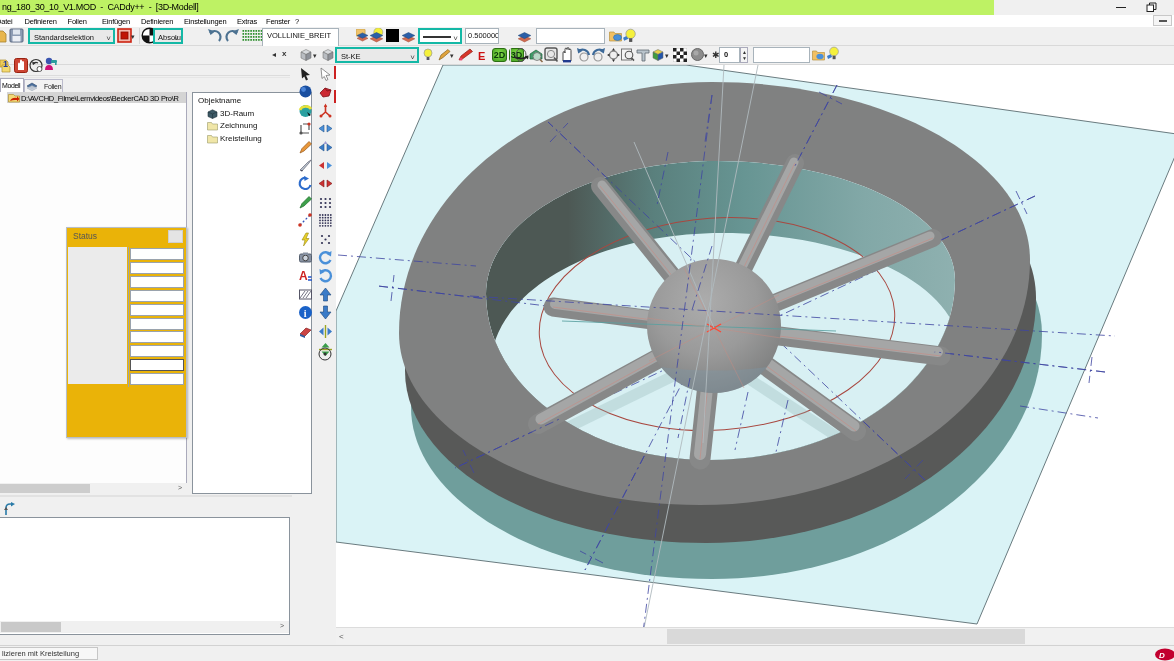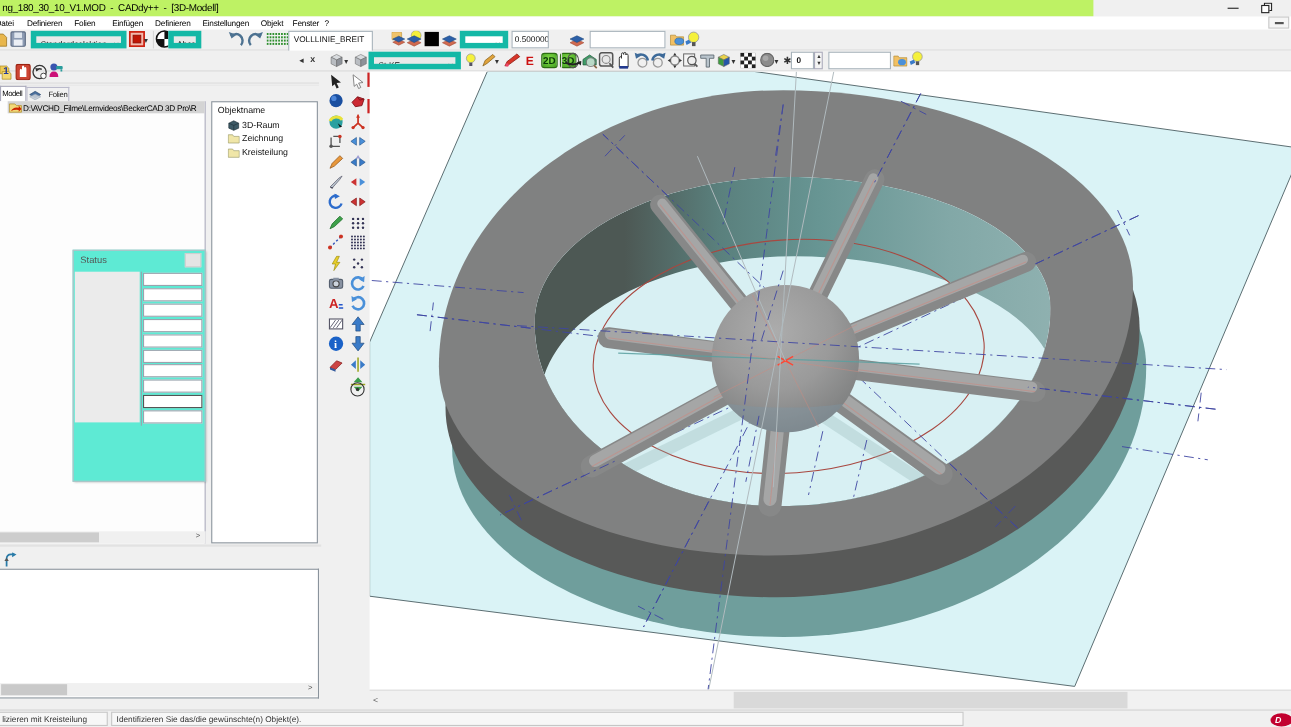--- a/index.html
+++ b/index.html
@@ -1,18 +1,18 @@
 <!DOCTYPE html>
 <html><head><meta charset="utf-8"><style>
 *{margin:0;padding:0;box-sizing:border-box}
 html,body{width:1174px;height:661px;overflow:hidden;background:#f0f0f0;
 font-family:"Liberation Sans",sans-serif;position:relative}
 .abs{position:absolute}
 .ico{position:absolute}
-.combo{position:absolute;background:#e9e9e9;border:5px solid #14b8a6;font-size:7.5px;color:#111;
+.combo{position:absolute;background:#e9e9e9;border:2px solid #14b8a6;font-size:7.5px;color:#111;
 line-height:15px;padding-left:4px;white-space:nowrap;overflow:hidden}
 .combo .ar{position:absolute;right:2px;top:1px;color:#444;font-size:8px}
 .field{position:absolute;background:#fff;border:1px solid #a8b3bb;font-size:7.5px;color:#111;
 line-height:14px;padding-left:4px;white-space:nowrap;overflow:hidden}
 .groove{position:absolute;background:#dcdcdc;height:1px}
 svg{display:block}
 </style></head><body>
 <div class="abs" style="left:0;top:0;width:994px;height:15px;background:#bef264">
     <div class="abs" style="left:2px;top:2px;font-size:9px;color:#000;letter-spacing:-0.3px">ng_180_30_10_V1.MOD &nbsp;-&nbsp; CADdy++ &nbsp;-&nbsp; [3D-Modell]</div>
     <div class="abs" style="left:1116px;top:7px;width:10px;height:1px;background:#222"></div>
@@ -21,21 +21,21 @@
       <path d="M3.5 3 V1 H10 V7.5 H8" fill="none" stroke="#222"></path>
     </svg>
   </div>
 <div class="abs" style="left:0;top:15px;width:1174px;height:12px;background:#fff;font-size:7.5px;color:#000">
     <div class="abs" style="left:-4px;top:1.5px;letter-spacing:-0.2px">Datei</div>
     <div class="abs" style="left:24.5px;top:1.5px;letter-spacing:-0.2px">Definieren</div>
     <div class="abs" style="left:67.5px;top:1.5px;letter-spacing:-0.2px">Folien</div>
     <div class="abs" style="left:102px;top:1.5px;letter-spacing:-0.2px">Einfügen</div>
     <div class="abs" style="left:141px;top:1.5px;letter-spacing:-0.2px">Definieren</div>
     <div class="abs" style="left:184px;top:1.5px;letter-spacing:-0.2px">Einstellungen</div>
-    <div class="abs" style="left:237px;top:1.5px;letter-spacing:-0.2px">Objekt</div>
+    <div class="abs" style="left:237px;top:1.5px;letter-spacing:-0.2px">Extras</div>
     <div class="abs" style="left:266px;top:1.5px;letter-spacing:-0.2px">Fenster</div>
     <div class="abs" style="left:295px;top:1.5px;letter-spacing:-0.2px">?</div>
     <div class="abs" style="left:1153px;top:0px;width:19px;height:11px;border:1px solid #c8c8c8;background:#f5f5f5">
       <div class="abs" style="left:5px;top:4px;width:8px;height:1.5px;background:#555"></div>
     </div>
   </div>
 <div class="abs" style="left:0;top:27px;width:1174px;height:19px;background:#f0f0f0;border-bottom:1px solid #d9d9d9">
     <svg class="ico" style="left:-6px;top:1px" width="14" height="15" viewBox="0 0 14 15">
       <path d="M2 3 h7 l3 3 v8 h-10z" fill="#e8b64c" stroke="#a5802f" stroke-width="0.8"></path>
     </svg>
@@ -290,37 +290,37 @@
 <div class="abs" style="left:7px;top:92px;width:179px;height:11px;background:#d4d4d4"></div>
 <svg class="ico" style="left:8px;top:93px" width="12" height="10" viewBox="0 0 12 10">
     <path d="M0.5 1.5 h5 l1.5 1.5 h4.5 v6 h-11z" fill="#f2d979" stroke="#b09030" stroke-width="0.7"></path>
     <path d="M2 8 Q4 4 9 5 L9 3 L11.5 6 L9 8.5 L9 7 Q5 6.5 2 8 Z" fill="#cc2200"></path>
   </svg>
 <div class="abs" style="left:21px;top:94px;width:171px;height:9px;font-size:7.5px;letter-spacing:-0.3px;color:#000;white-space:nowrap;overflow:hidden">D:\AVCHD_Filme\Lernvideos\BeckerCAD 3D Pro\R</div>
 <div class="abs" style="left:0;top:483px;width:187px;height:11px;background:#f0f0f0">
     <div class="abs" style="left:0;top:1px;width:90px;height:9px;background:#cdcdcd"></div>
     <div class="abs" style="left:178px;top:1px;font-size:7px;color:#555">˃</div>
   </div>
-<div class="abs" style="left:192px;top:92px;width:97px;height:402px;background:#fff;border:1px solid #8a939c">
+<div class="abs" style="left:192px;top:92px;width:120px;height:402px;background:#fff;border:1px solid #8a939c">
     <div class="abs" style="left:5px;top:3px;font-size:8px;color:#111">Objektname</div>
     <svg class="ico" style="left:14px;top:16.0px" width="11" height="10" viewBox="0 0 11 10">
       <path d="M1 3 L5.5 0.8 L10 3 L10 7.5 L5.5 9.5 L1 7.5 Z" fill="#3d5a66" stroke="#22343c" stroke-width="0.6"></path>
       <path d="M1 3 L5.5 5 L10 3 M5.5 5 L5.5 9.5" fill="none" stroke="#22343c" stroke-width="0.6"></path>
     </svg>
     <div class="abs" style="left:27px;top:16.0px;font-size:8px;color:#111">3D-Raum</div>
     <svg class="ico" style="left:14px;top:28.3px" width="11" height="10" viewBox="0 0 11 10">
       <path d="M0.5 1.5 h4 l1 1.5 h5 v6 h-10z" fill="#f0e6a8" stroke="#9a9a6a" stroke-width="0.6"></path>
     </svg>
     <div class="abs" style="left:27px;top:28.3px;font-size:8px;color:#111">Zeichnung</div>
     <svg class="ico" style="left:14px;top:40.6px" width="11" height="10" viewBox="0 0 11 10">
       <path d="M0.5 1.5 h4 l1 1.5 h5 v6 h-10z" fill="#f0e6a8" stroke="#9a9a6a" stroke-width="0.6"></path>
     </svg>
     <div class="abs" style="left:27px;top:40.6px;font-size:8px;color:#111">Kreisteilung</div>
   </div>
-<div class="abs" style="left:66px;top:227px;width:121px;height:211px;background:#5eead4;border:1px solid #b8bec6;box-shadow:1px 1px 2px rgba(0,0,0,0.25)">
+<div class="abs" style="left:66px;top:227px;width:121px;height:211px;background:#eab308;border:1px solid #b8bec6;box-shadow:1px 1px 2px rgba(0,0,0,0.25)">
     <div class="abs" style="left:6px;top:3px;font-size:8.5px;color:#555">Status</div>
     <div class="abs" style="left:101px;top:2px;width:15px;height:13px;background:#e4e4e4;border:1px solid #cfcfcf"></div>
     <div class="abs" style="left:1px;top:19px;width:59px;height:137px;background:#ebebeb"></div>
     <div class="abs" style="left:61px;top:19px;width:1px;height:140px;background:#9aa3ad"></div>
     <div class="abs" style="left:63px;top:20.0px;width:54px;height:12px;background:#fff;border:1px solid #9aa3ad"></div>
     <div class="abs" style="left:63px;top:33.9px;width:54px;height:12px;background:#fff;border:1px solid #9aa3ad"></div>
     <div class="abs" style="left:63px;top:47.8px;width:54px;height:12px;background:#fff;border:1px solid #9aa3ad"></div>
     <div class="abs" style="left:63px;top:61.7px;width:54px;height:12px;background:#fff;border:1px solid #9aa3ad"></div>
     <div class="abs" style="left:63px;top:75.6px;width:54px;height:12px;background:#fff;border:1px solid #9aa3ad"></div>
     <div class="abs" style="left:63px;top:89.5px;width:54px;height:12px;background:#fff;border:1px solid #9aa3ad"></div>
@@ -499,21 +499,20 @@
     <path d="M8 0 L12 2 L8 4.5 Z" fill="#2a7ba8"></path>
     <path d="M1 8 L3 5 L5 8 Z" fill="#555"></path>
   </svg>
 <div class="abs" style="left:0;top:517px;width:290px;height:118px;background:#fff;border:1px solid #8a939c;border-left:none"></div>
 <div class="abs" style="left:0;top:621px;width:289px;height:12px;background:#f0f0f0">
     <div class="abs" style="left:1px;top:1px;width:60px;height:10px;background:#c9c9c9"></div>
     <div class="abs" style="left:280px;top:1px;font-size:7px;color:#555">˃</div>
   </div>
 <div class="abs" style="left:0;top:645px;width:1174px;height:16px;background:#f0f0f0;border-top:1px solid #d2d2d2">
     <div class="abs" style="left:-4px;top:1px;width:102px;height:13px;background:#f7f7f7;border:1px solid #c6c6c6;font-size:7.5px;color:#333;line-height:12px;padding-left:5px;white-space:nowrap;overflow:hidden">lizieren mit Kreisteilung</div>
-    <div class="abs" style="left:101px;top:1px;width:775px;height:13px;background:#f7f7f7;border:1px solid #c6c6c6;font-size:7.5px;color:#333;line-height:12px;padding-left:4px;white-space:nowrap;overflow:hidden">Identifizieren Sie das/die gewünschte(n) Objekt(e).</div>
     <svg class="ico" style="left:1154px;top:2px" width="22" height="13" viewBox="0 0 22 13">
       <ellipse cx="11" cy="6.5" rx="10" ry="6" fill="#c2002f"></ellipse>
       <text x="5" y="9.5" font-size="8" font-weight="bold" font-style="italic" fill="#fff" font-family="Liberation Sans">D</text>
     </svg>
   </div>
 <div class="abs" style="left:336px;top:65px;width:838px;height:562px;background:#fff;overflow:hidden">
     <svg width="838" height="562" viewBox="0 0 838 562">
       <path d="M 350 0 L 848 70 L 641 559 L 0 477 L 0 246 L 107 0 Z" fill="#daf3f6" stroke="#5a6c70" stroke-width="0.9"></path>
 <path d="M 388.0 91.0 C 563.6 91.0 706.0 170.7 706.0 269.0 C 706.0 404.3 558.3 514.0 376.0 514.0 C 209.8 514.0 75.0 437.0 75.0 342.0 C 75.0 203.4 215.1 91.0 388.0 91.0 Z" fill="#6f9e9c"></path>
 <path d="M 382.0 55.0 C 557.6 55.0 700.0 134.7 700.0 233.0 C 700.0 368.3 552.3 478.0 370.0 478.0 C 203.8 478.0 69.0 401.0 69.0 306.0 C 69.0 167.4 209.1 55.0 382.0 55.0 Z" fill="#585958"></path>

